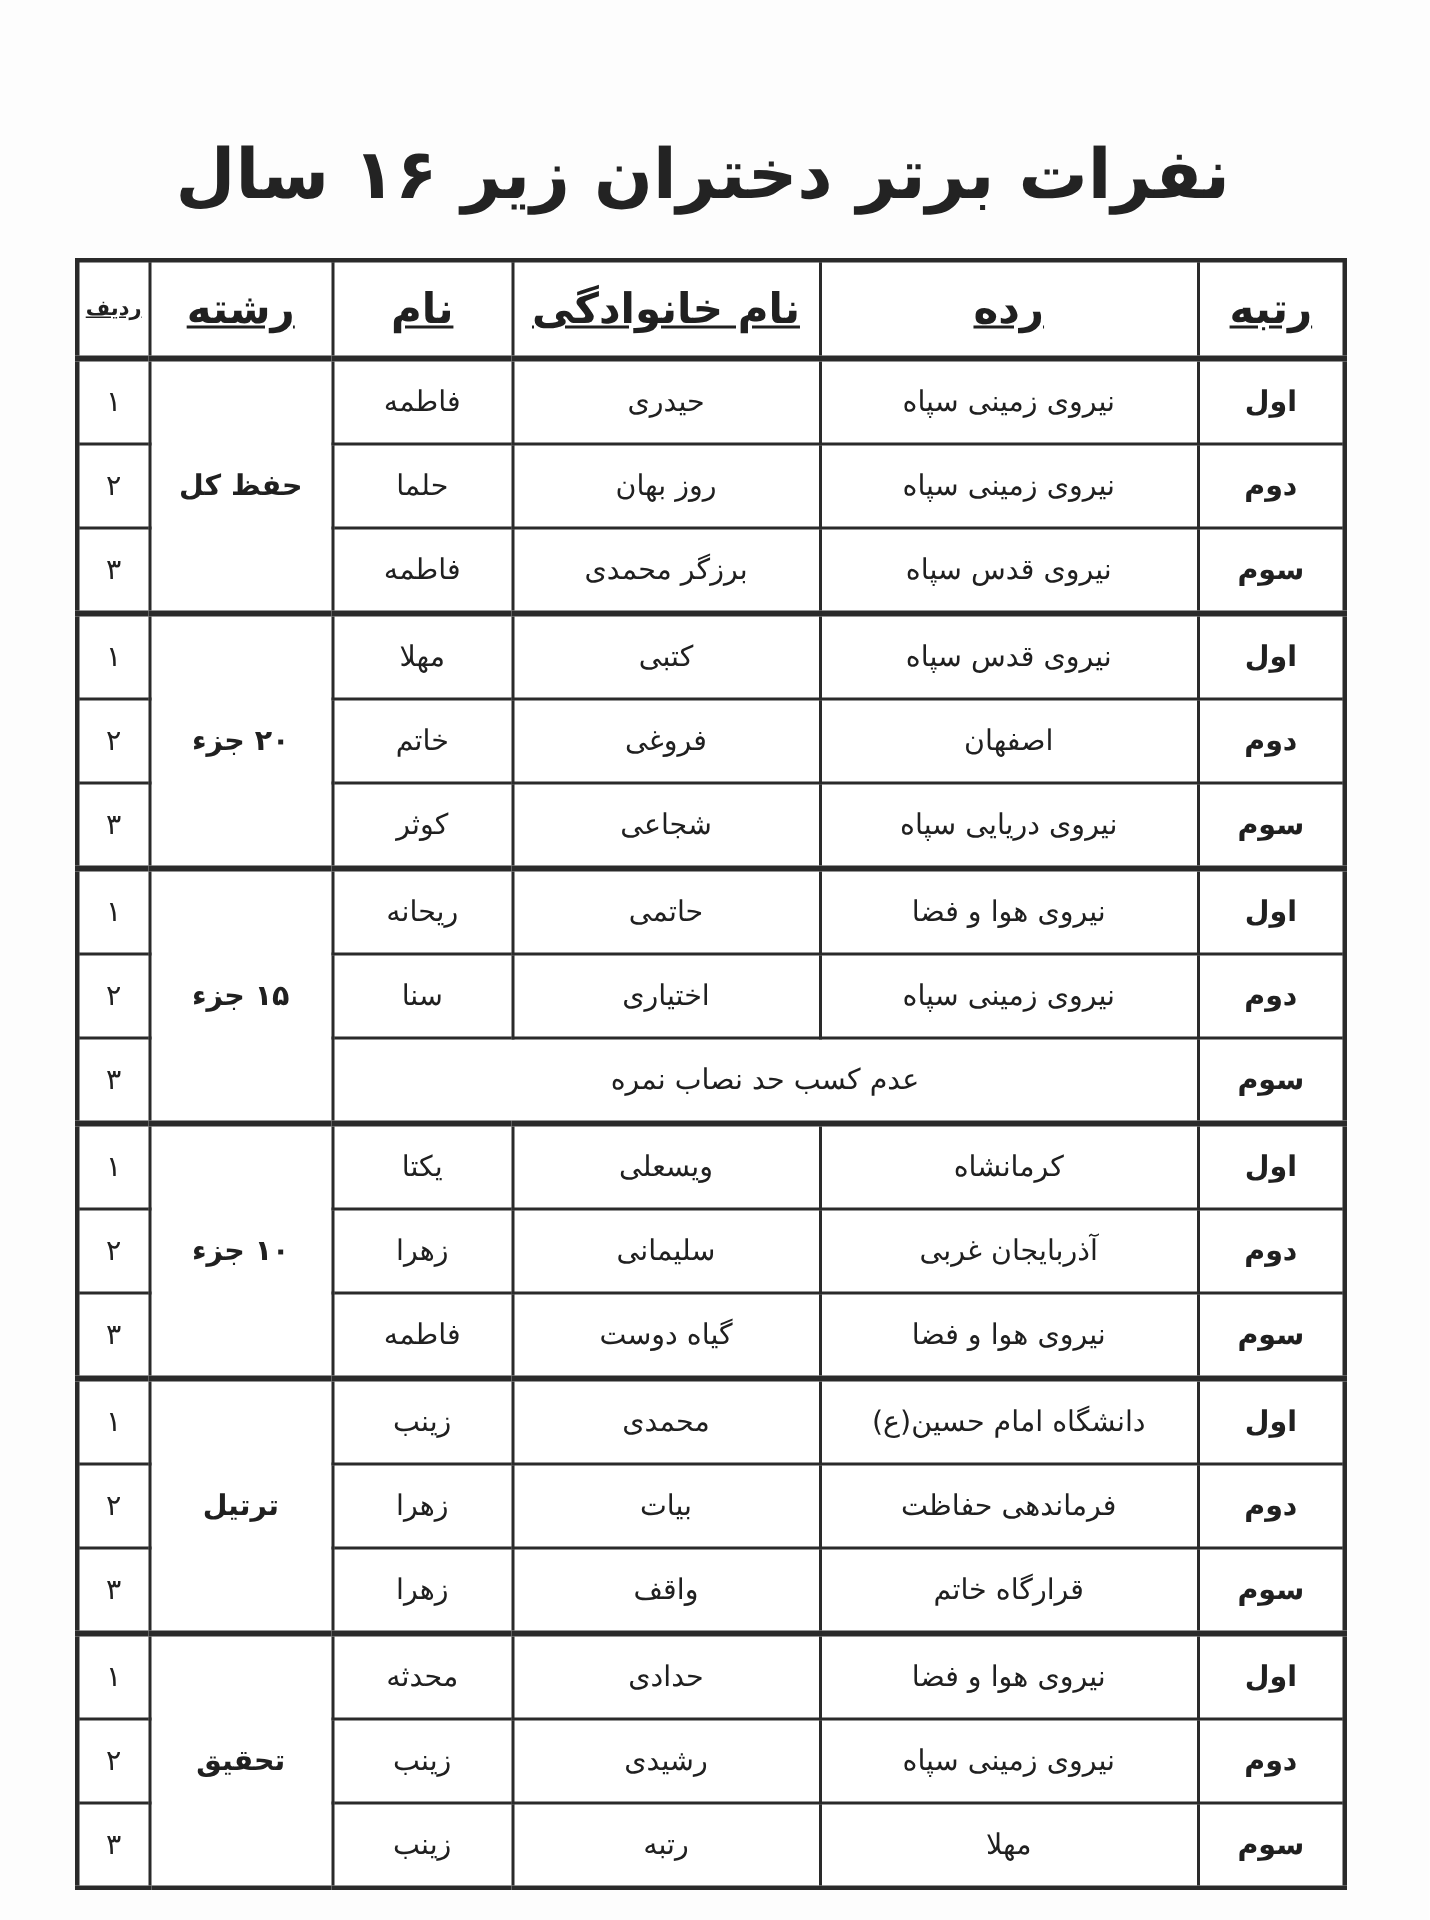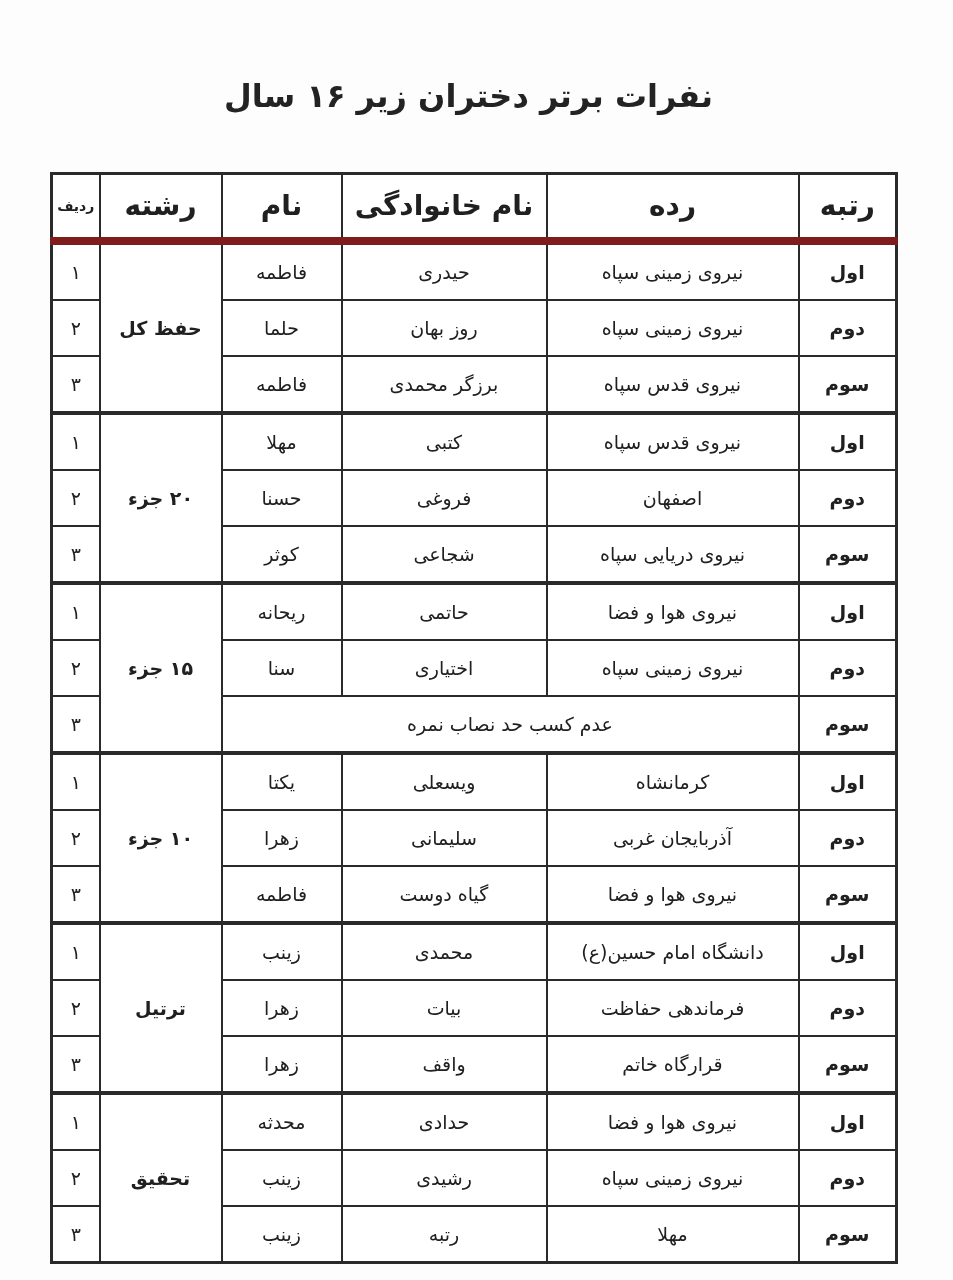--- a/index.html
+++ b/index.html
@@ -26,21 +26,21 @@
   
   .title-wrap {
     position: absolute;
     top: 52px;
     right: 18px;
     left: 18px;
     text-align: center;
   }
   .doc-title {
     display: inline-block;
-    font-size: 32px;
+    font-size: 46px;
     font-weight: bold;
     line-height: 1.45;
     letter-spacing: 0px;
     color: #232323;
     direction: rtl;
     unicode-bidi: isolate;
     white-space: nowrap;
     transform: translateX(-8px);
   }
   
@@ -111,21 +111,22 @@
   td.cell-note {
     font-weight: normal;
     font-size: 19px;
   }
   
   tr.group-start > td,
   tr.group-start > th {
     border-top: 4px solid #2a2a2a;
   }
   tr.header-row > th {
-    border-bottom: 8px solid #7f1d1d;
+    border-bottom: 3px solid #7f1d1d;
+    text-decoration: underline;
   }
   tbody tr:last-child > td {
     border-bottom: 3px solid #2a2a2a;
   }
 </style>
 </head>
 <body>
 
 <div class="page">
 
@@ -181,21 +182,21 @@
             <td class="cell-radeh">نیروی قدس سپاه</td>
             <td class="cell-family">کتبی</td>
             <td class="cell-nam">مهلا</td>
             <td class="cell-group" rowspan="3">۲۰ جزء</td>
             <td class="cell-radif">۱</td>
           </tr>
           <tr>
             <td class="cell-rotbeh">دوم</td>
             <td class="cell-radeh">اصفهان</td>
             <td class="cell-family">فروغی</td>
-            <td class="cell-nam">حسنا</td>
+            <td class="cell-nam">خاتم</td>
             <td class="cell-radif">۲</td>
           </tr>
           <tr>
             <td class="cell-rotbeh">سوم</td>
             <td class="cell-radeh">نیروی دریایی سپاه</td>
             <td class="cell-family">شجاعی</td>
             <td class="cell-nam">کوثر</td>
             <td class="cell-radif">۳</td>
           </tr>
           <tr class="group-start">

